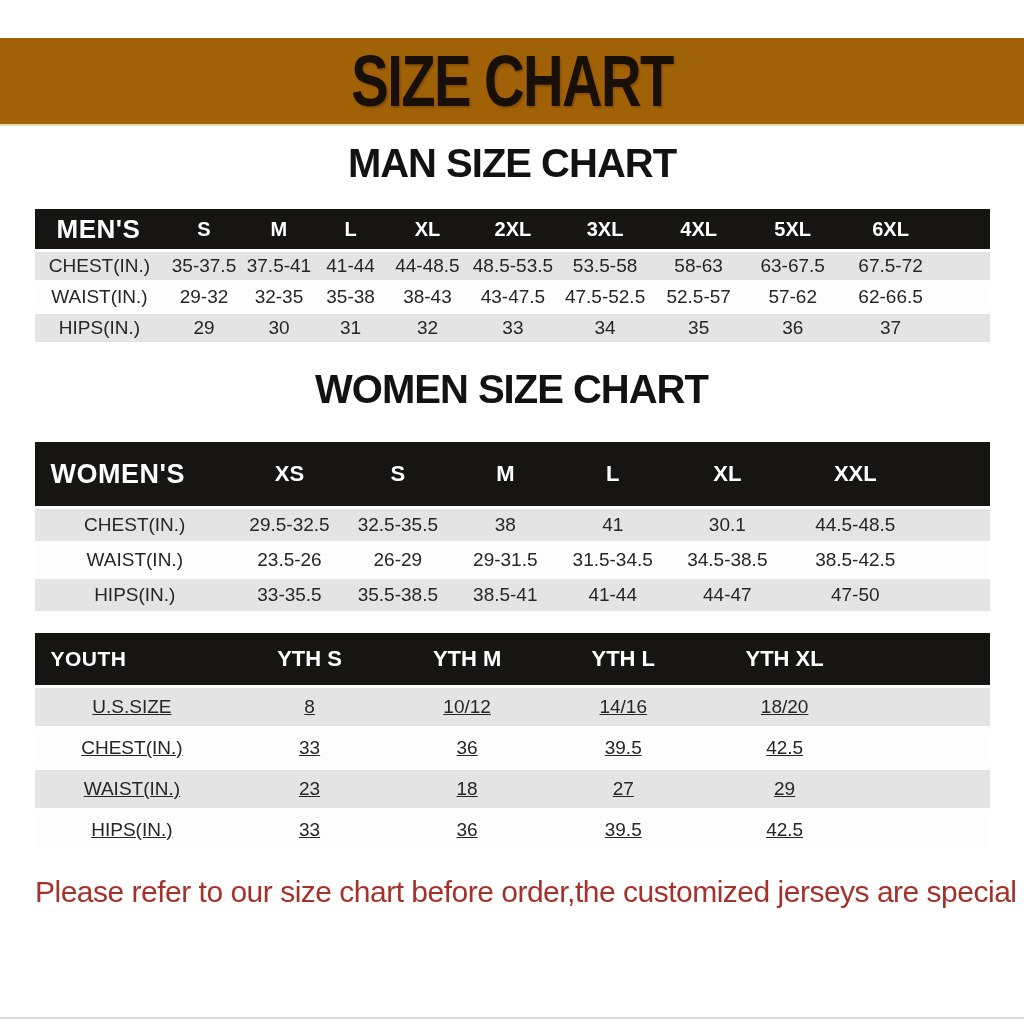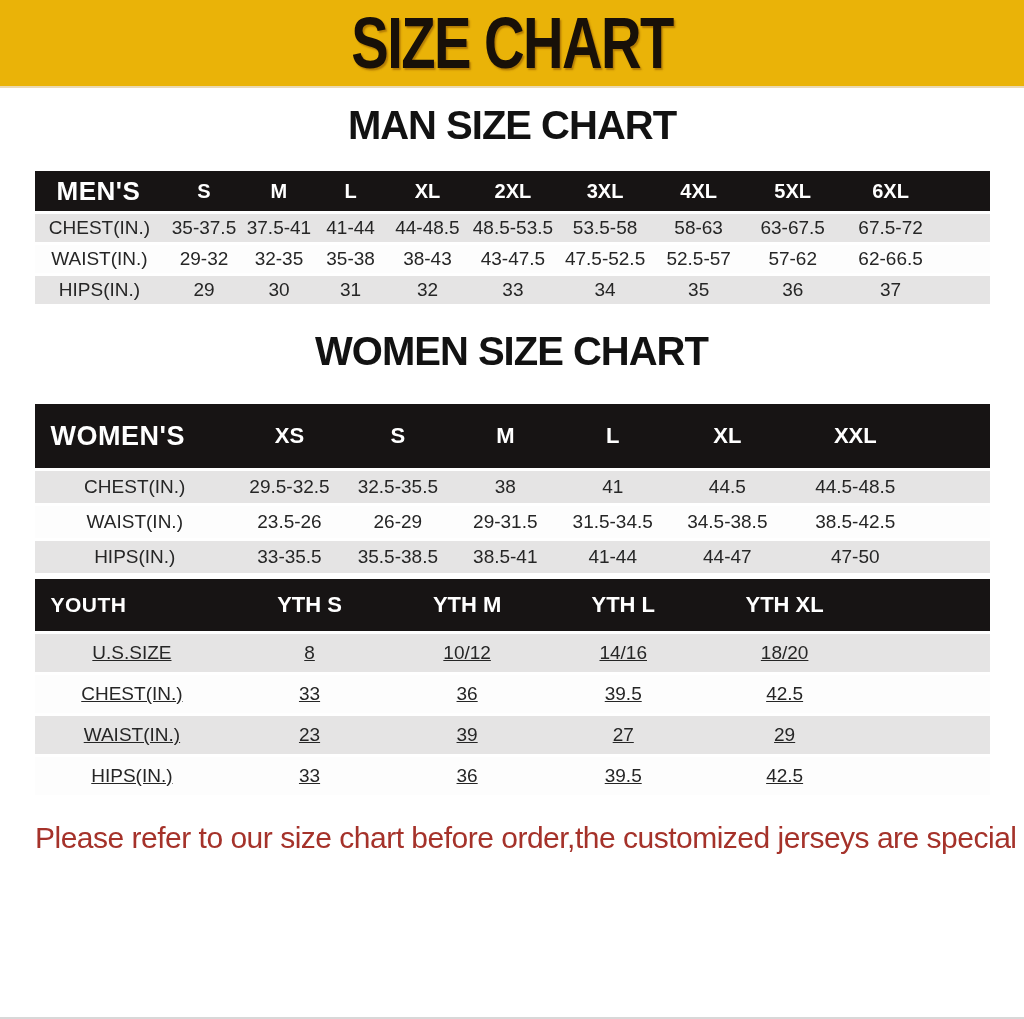--- a/index.html
+++ b/index.html
@@ -8,25 +8,26 @@
     height: 1019px;
     overflow: hidden;
     font-family: "Liberation Sans", sans-serif;
     border-bottom: 2px solid #d8d8d8;
   }
 
   
   .banner {
     width: 1024px;
     height: 88px;
-    background: #eab308;
+    background: #a16207;
     display: flex;
     align-items: center;
     justify-content: center;
     border-bottom: 2px solid #ead9b4;
+    margin-top: 38px;
   }
   .banner-title {
     display: inline-block;
     transform: scaleX(0.78);
     font-size: 72px;
     font-weight: bold;
     letter-spacing: -2px;
     color: #181008;
     text-shadow: 2px 2px 2px rgba(110, 55, 0, 0.45);
     white-space: nowrap;
@@ -45,21 +46,21 @@
   h2.h-man   { margin: 13px 0 19px 0; }
   h2.h-women { margin: 20px 1px 26px 0; }
   h2.h-youth { margin: 44px 0 22px 0; }
 
   
   table.size-table {
     table-layout: fixed;
     border-collapse: separate;
     border-spacing: 0 3px;
     width: 955px;
-    margin: 0 auto;
+    margin: 16px auto;
   }
   table.size-table thead th {
     background: #171414;
     color: #ffffff;
     font-weight: 600;
     text-align: center;
     vertical-align: middle;
     white-space: nowrap;
     overflow: hidden;
   }
@@ -235,21 +236,21 @@
           <th></th>
         </tr>
       </thead>
       <tbody>
         <tr>
           <td>CHEST(IN.)</td>
           <td>29.5-32.5</td>
           <td>32.5-35.5</td>
           <td>38</td>
           <td>41</td>
-          <td>44.5</td>
+          <td>30.1</td>
           <td>44.5-48.5</td>
           <td></td>
         </tr>
         <tr>
           <td>WAIST(IN.)</td>
           <td>23.5-26</td>
           <td>26-29</td>
           <td>29-31.5</td>
           <td>31.5-34.5</td>
           <td>34.5-38.5</td>
@@ -303,21 +304,21 @@
           <td>CHEST(IN.)</td>
           <td>33</td>
           <td>36</td>
           <td>39.5</td>
           <td>42.5</td>
           <td></td>
         </tr>
         <tr>
           <td>WAIST(IN.)</td>
           <td>23</td>
-          <td>39</td>
+          <td>18</td>
           <td>27</td>
           <td>29</td>
           <td></td>
         </tr>
         <tr>
           <td>HIPS(IN.)</td>
           <td>33</td>
           <td>36</td>
           <td>39.5</td>
           <td>42.5</td>

